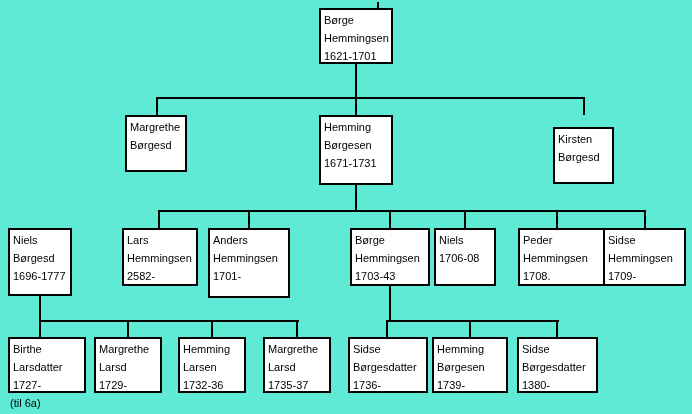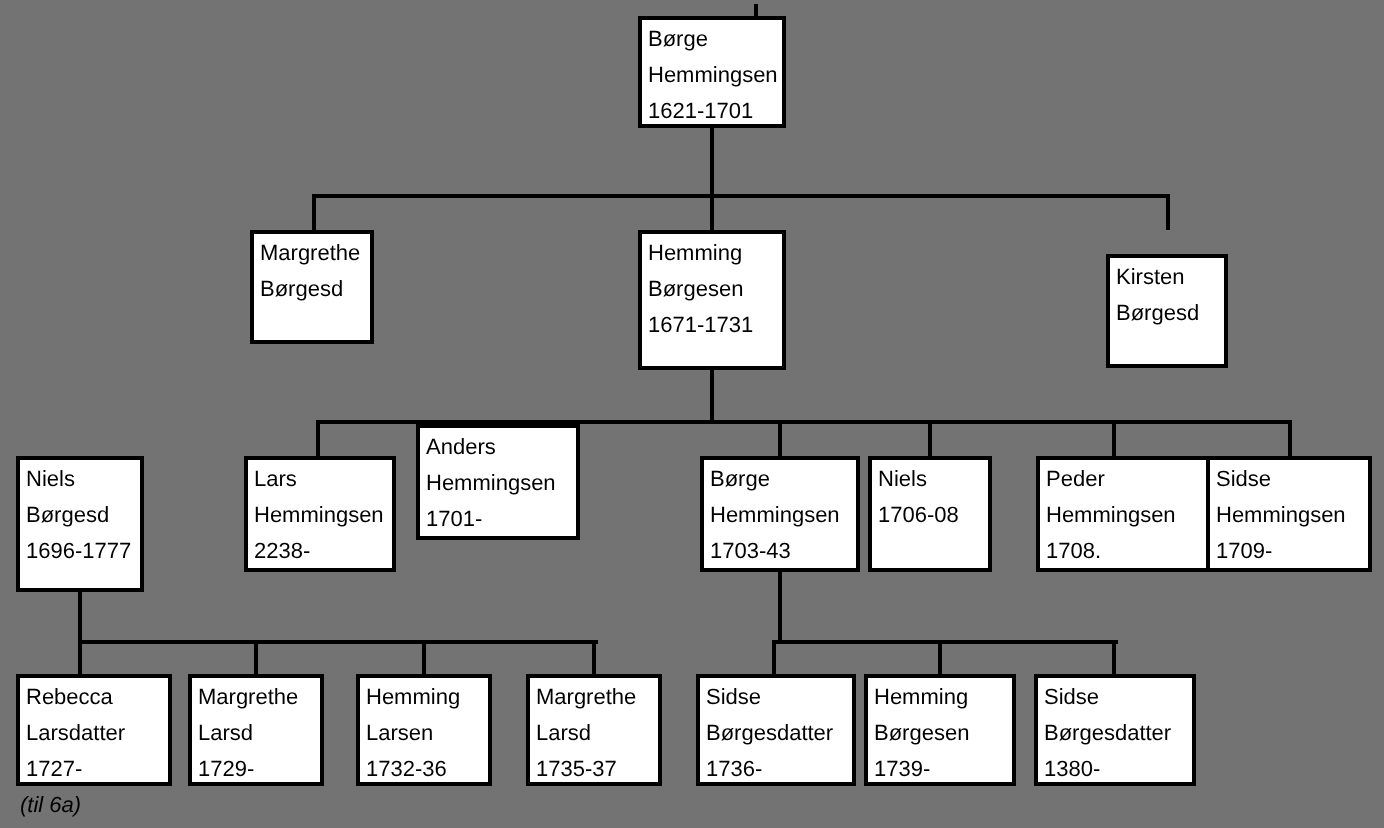--- a/index.html
+++ b/index.html
@@ -2,41 +2,40 @@
 <html><head>
   <meta charset="utf-8">
   <style>
     * { box-sizing: border-box; }
     html, body { margin: 0; padding: 0; background: #ffffff; }
     body { font-family: "Liberation Sans", sans-serif; color: #000; }
     #tree {
       position: relative;
       width: 692px;
       height: 414px;
-      background: #737373;
+      background: #5eead4;
       overflow: hidden;
     }
     .node {
       position: absolute;
       border: 2px solid #000;
       background: #fff;
       padding: 1px 3px;
       font-size: 11px;
       line-height: 18px;
       white-space: nowrap;
     }
     .node div { height: 18px; }
     .vline, .hline { position: absolute; background: #000; }
     .vline { width: 2px; }
     .hline { height: 2px; }
     .footnote {
       position: absolute;
       font-size: 11px;
       line-height: 14px;
-      font-style: italic;
     }
   </style>
 </head>
 <body>
 
 <div id="tree">
 
   <div class="vline" style="left:377px;top:2px;height:6px"></div>
 
   <div class="vline" style="left:355px;top:62px;height:35px"></div>
@@ -90,24 +89,24 @@
 
   <div class="node" style="left:8px;top:228px;width:64px;height:68px">
     <div>Niels</div>
     <div>Børgesd</div>
     <div>1696-1777</div>
   </div>
 
   <div class="node" style="left:122px;top:228px;width:76px;height:58px">
     <div>Lars</div>
     <div>Hemmingsen</div>
-    <div>2238-</div>
+    <div>2582-</div>
   </div>
 
-  <div class="node" style="left:208px;top:212px;width:82px;height:58px">
+  <div class="node" style="left:208px;top:228px;width:82px;height:70px">
     <div>Anders</div>
     <div>Hemmingsen</div>
     <div>1701-</div>
   </div>
 
   <div class="node" style="left:350px;top:228px;width:80px;height:58px">
     <div>Børge</div>
     <div>Hemmingsen</div>
     <div>1703-43</div>
   </div>
@@ -123,21 +122,21 @@
     <div>1708.</div>
   </div>
 
   <div class="node" style="left:603px;top:228px;width:83px;height:58px">
     <div>Sidse</div>
     <div>Hemmingsen</div>
     <div>1709-</div>
   </div>
 
   <div class="node" style="left:8px;top:337px;width:78px;height:56px">
-    <div>Rebecca</div>
+    <div>Birthe</div>
     <div>Larsdatter</div>
     <div>1727-</div>
   </div>
 
   <div class="node" style="left:94px;top:337px;width:68px;height:56px">
     <div>Margrethe</div>
     <div>Larsd</div>
     <div>1729-</div>
   </div>
 

